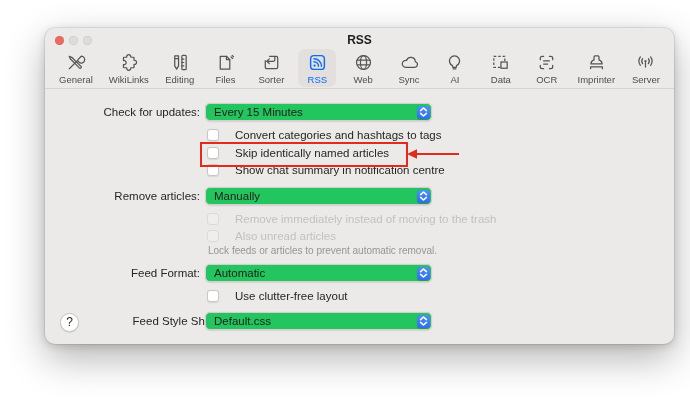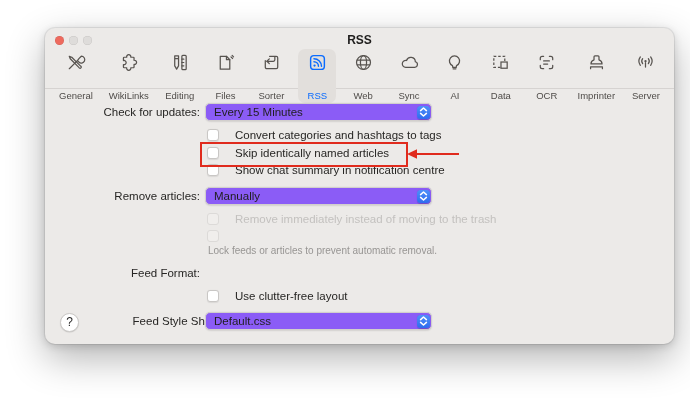--- a/index.html
+++ b/index.html
@@ -12,30 +12,30 @@
   .titlebar{position:absolute;top:0;left:0;right:0;height:20px;}
   .traffic{position:absolute;left:10px;top:8px;display:flex;gap:5px;}
   .tl{width:9px;height:9px;border-radius:50%;}
   .tl.red{background:var(--traffic_red,#ee6a5e);box-shadow:inset 0 0 0 .5px rgba(0,0,0,.12);}
   .tl.gray{background:#dedcda;box-shadow:inset 0 0 0 .5px #c8c6c4;}
   .title{position:absolute;left:0;right:0;top:5px;text-align:center;font-size:12px;font-weight:700;color:#1f1e1d;}
   
   .toolbar{position:absolute;top:20px;left:0;right:0;height:41px;box-sizing:border-box;
            display:flex;justify-content:space-between;align-items:flex-start;padding:1px 9px 0 10px;
            border-bottom:1px solid #d6d3d1;}
-  .titem{display:flex;flex-direction:column;align-items:center;gap:16px;padding:2px 4px 2px;border-radius:7px;min-width:30px;cursor:default;}
+  .titem{display:flex;flex-direction:column;align-items:center;gap:0px;padding:2px 4px 2px;border-radius:7px;min-width:30px;cursor:default;}
   .titem.selected{background:#e2dfdc;}
   .ticon{height:23px;display:flex;align-items:center;justify-content:center;}
   .ticon svg{display:block;}
   .tlabel{font-size:9.5px;color:#4f4c49;line-height:11px;white-space:nowrap;}
   .titem.selected .tlabel{color:var(--accent_blue,#0a6bfe);}
   
   .content{position:absolute;top:61px;left:0;right:0;bottom:0;}
   .flabel{position:absolute;left:0;width:155px;text-align:right;font-size:11.5px;color:#272624;line-height:15px;}
-  .dropdown{position:absolute;left:160px;width:227px;height:18px;background:#8b5cf6;
+  .dropdown{position:absolute;left:160px;width:227px;height:18px;background:#22c55e;
             border:1px solid #d2cfcd;box-sizing:border-box;border-radius:5px;box-shadow:0 .5px 1.5px rgba(0,0,0,.10);}
   .dd-text{position:absolute;left:8px;top:0;line-height:16px;font-size:11.5px;color:#1f1e1d;white-space:nowrap;}
   .stepper{position:absolute;right:1.5px;top:1.5px;width:13px;height:13px;border-radius:3.5px;
            background:linear-gradient(#4e90f9,#2e6cef);display:flex;align-items:center;justify-content:center;
            box-shadow:0 .5px 1px rgba(0,0,0,.2);}
   .cbrow{position:absolute;left:162px;display:flex;align-items:center;gap:16px;height:13px;}
   .cb{width:12px;height:12px;box-sizing:border-box;background:#fff;border:1px solid #c9c7c5;border-radius:3px;
       box-shadow:0 .5px 1px rgba(0,0,0,.08);flex:0 0 auto;}
   .cbl{font-size:11.5px;color:#272624;white-space:nowrap;}
   .cbrow.disabled .cb{background:#f0eeec;border-color:#dcdad8;box-shadow:none;}
@@ -250,25 +250,34 @@
         </span>
       </div>
 
       <div class="cbrow disabled" style="top:123px;text-align:right;">
         <span class="cb"></span>
         <span class="cbl">Remove immediately instead of moving to the trash</span>
       </div>
 
       <div class="cbrow disabled" style="top:140px;">
         <span class="cb"></span>
+        <span class="cbl">Also unread articles</span>
       </div>
 
       <div class="note" style="top:156px;">Lock feeds or articles to prevent automatic removal.</div>
 
       <div class="flabel" style="top:177px;">Feed Format:</div>
+      <div class="dropdown" style="top:175px;">
+        <span class="dd-text">Automatic</span>
+        <span class="stepper">
+          <svg width="9" height="10" viewBox="0 0 9 10" fill="none" stroke="#fff" stroke-width="1.5" stroke-linecap="round" stroke-linejoin="round">
+            <path d="M1.6 3.6 L4.5 1 L7.4 3.6 M1.6 6.4 L4.5 9 L7.4 6.4"></path>
+          </svg>
+        </span>
+      </div>
 
       <div class="cbrow" style="top:200px;">
         <span class="cb"></span>
         <span class="cbl">Use clutter-free layout</span>
       </div>
 
       <div class="flabel" style="top:225px;padding-left:24px;">Feed Style Sheet:</div>
       <div class="dropdown" style="top:223px;">
         <span class="dd-text">Default.css</span>
         <span class="stepper">

